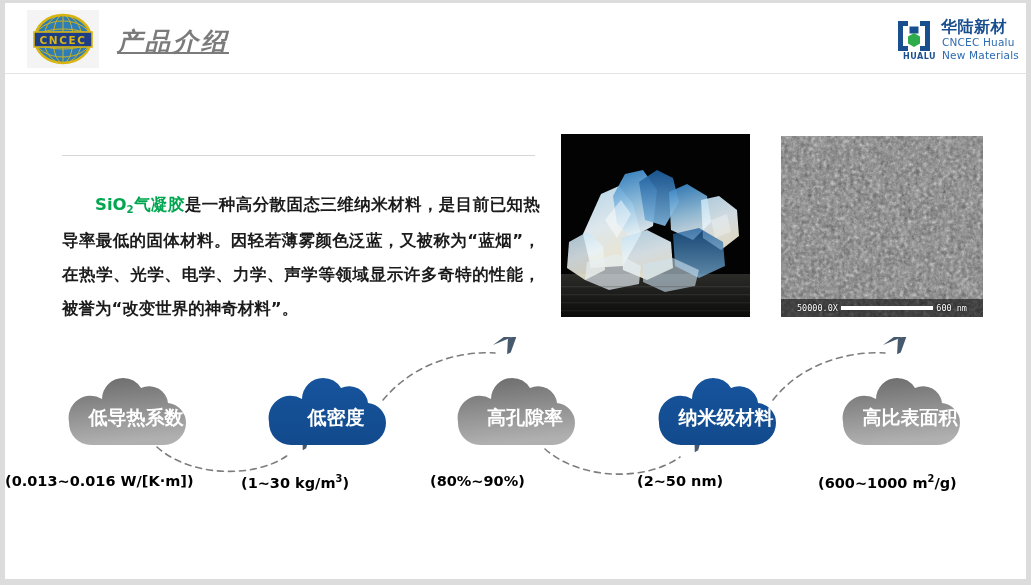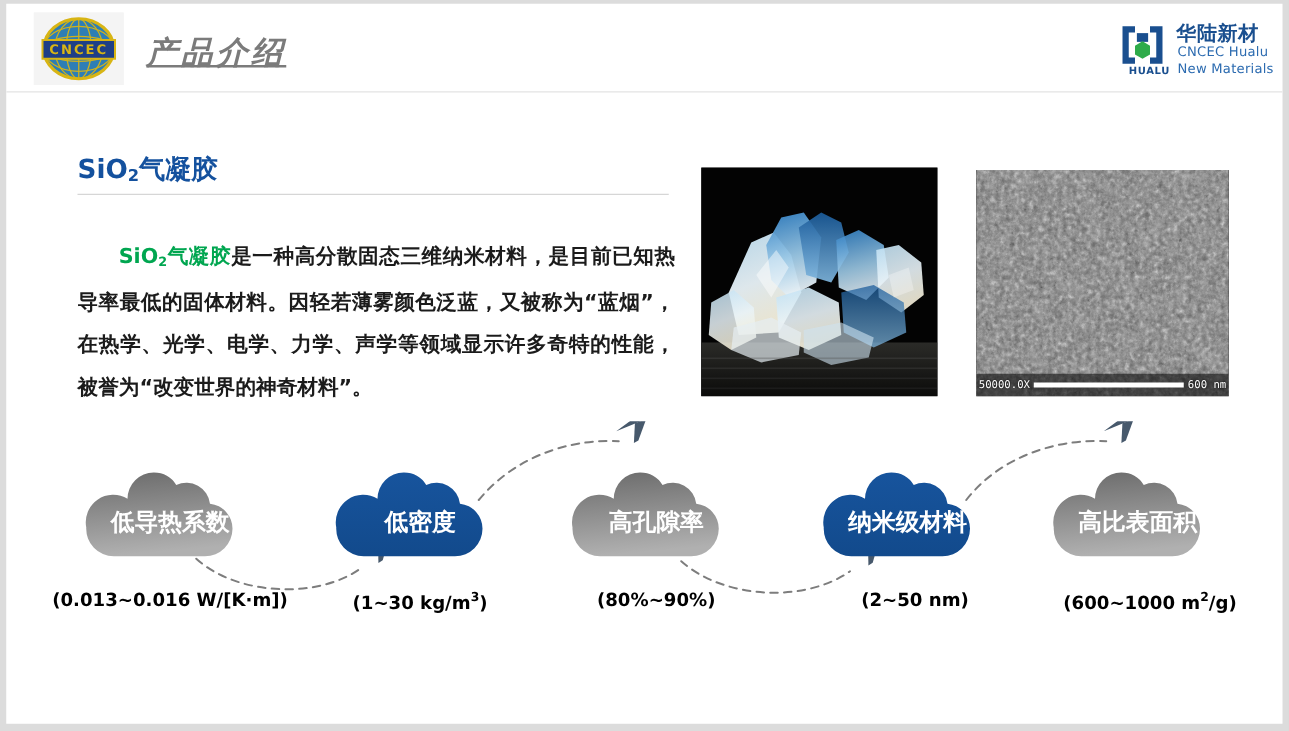--- a/index.html
+++ b/index.html
@@ -195,21 +195,21 @@
 
   .sem-scalebar-wrap {
     position: absolute;
     left: 0;
     bottom: 2px;
     width: 202px;
     height: 14px;
     display: flex;
     align-items: center;
     gap: 3px;
-    padding: 0 2px;
+    padding: 0 16px;
     box-sizing: border-box;
   }
   .sem-mag {
     font-size: 8.5px;
     color: #ffffff;
     font-family: "DejaVu Sans Mono", monospace;
     white-space: nowrap;
     text-shadow: 0 0 2px #000;
   }
   .sem-bar {
@@ -238,21 +238,21 @@
   .captions {
     position: absolute;
     left: 0;
     top: 470px;
     width: 1021px;
     height: 30px;
   }
   .caption {
     position: absolute;
     top: 0;
-    text-align: center;
+    text-align: left;
     font-size: 14.5px;
     font-weight: bold;
     color: #000000;
     white-space: nowrap;
     font-family: "DejaVu Sans", "Liberation Sans", sans-serif;
   }
   .caption sup { font-size: 0.68em; }
 </style>
 </head>
 <body>
@@ -292,23 +292,20 @@
         </div>
         <div class="hualu-mark-label">HUALU</div>
         <div class="hualu-cn">华陆新材</div>
         <div class="hualu-en1">CNCEC Hualu</div>
         <div class="hualu-en2">New Materials</div>
       </div>
 
       <div class="header-rule"></div>
     </div>
 
-    <div class="section-heading">
-      <span>SiO</span><sub>2</sub><span>气凝胶</span>
-    </div>
     <div class="section-rule"></div>
 
     <p class="body-text"><span class="hl"><span>SiO</span><sub>2</sub><span>气凝胶</span></span><span>是一种高分散固态三维纳米材料，是目前已知热导率最低的固体材料。因轻若薄雾颜色泛蓝，又被称为“蓝烟”，在热学、光学、电学、力学、声学等领域显示许多奇特的性能，被誉为“改变世界的神奇材料”。</span></p>
 
     <div class="photo photo-aerogel">
       <svg width="189" height="183" viewBox="0 0 189 183" xmlns="http://www.w3.org/2000/svg">
         <defs>
           <linearGradient id="gAer1" x1="0" y1="0" x2="0.3" y2="1">
             <stop offset="0%" stop-color="#bfe0f3"></stop>
               <stop offset="55%" stop-color="#e9f3f8"></stop>

